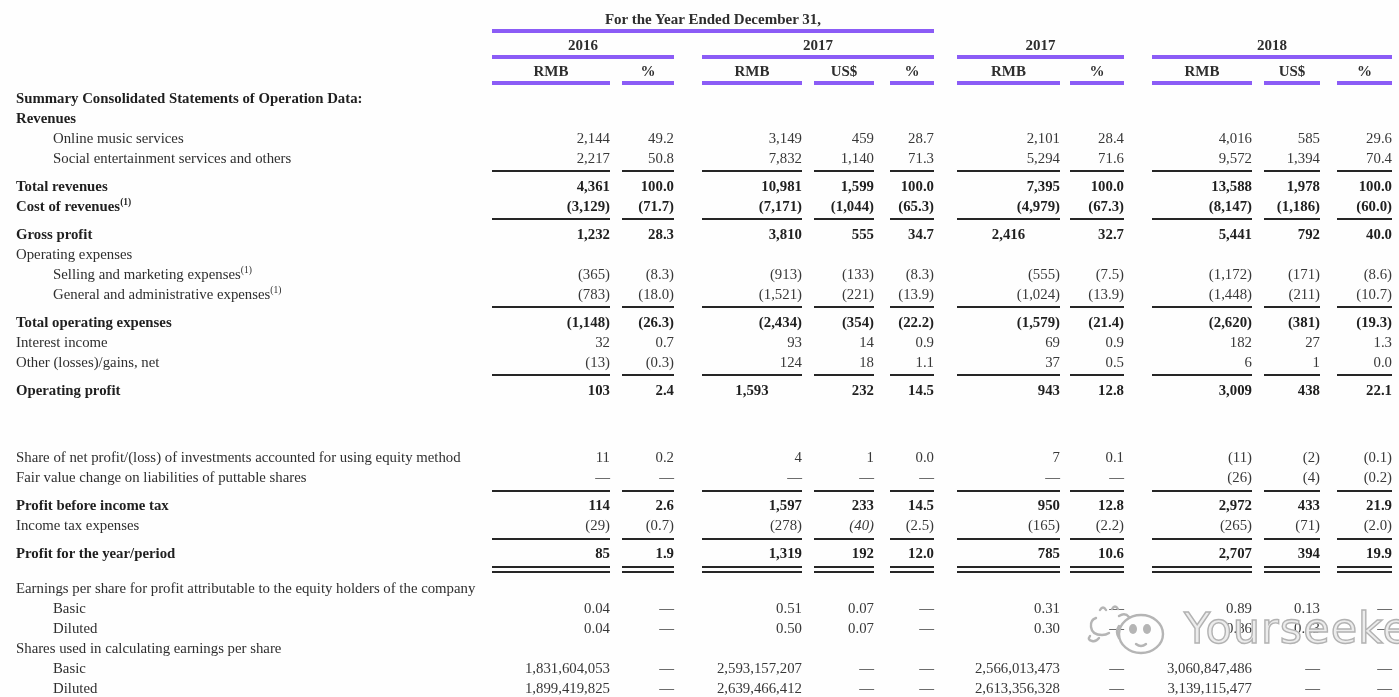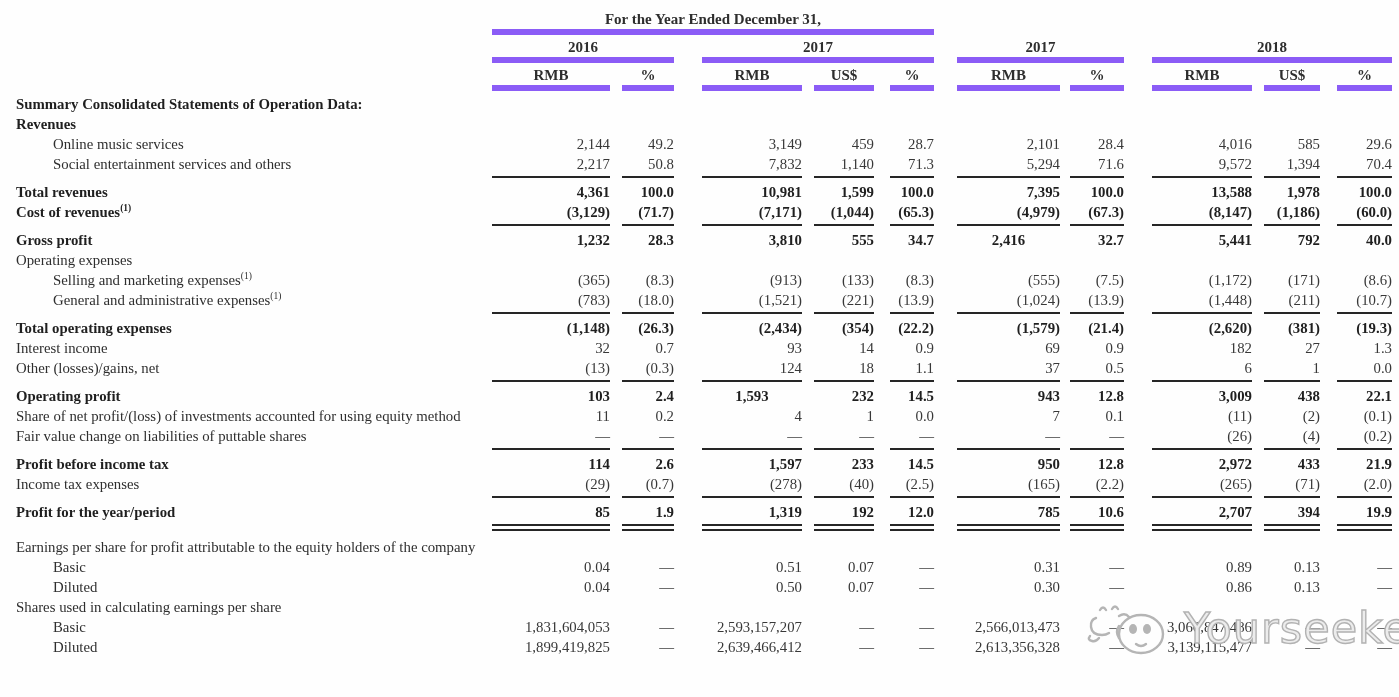--- a/index.html
+++ b/index.html
@@ -8,21 +8,21 @@
     background:#fefefe; position:relative; overflow:hidden;
     padding:10px 0 0 8px;
     font-family:"Liberation Serif","DejaVu Serif",serif;
     color:#2e2e2e;
   }
   .hrow, .row, .rrow { display:flex; align-items:flex-end; }
   .spacer { width:482px; flex:none; }
   .hcell {
     flex:none; text-align:center; font-weight:bold; font-size:15px;
     line-height:18px; padding-bottom:1px; box-sizing:content-box;
-    border-bottom:6px solid #8b5cf6; white-space:nowrap;
+    border-bottom:4px solid #8b5cf6; white-space:nowrap;
   }
   .hrow { margin-bottom:3px; }
   .notecell {
     flex:none; text-align:center; font-weight:bold; font-size:14.5px;
     line-height:18px; white-space:nowrap;
   }
   .row { min-height:20px; }
   .label {
     width:482px; flex:none; font-size:14.8px; line-height:19.5px;
     padding-left:30px; text-indent:-22px; box-sizing:border-box;
@@ -289,21 +289,21 @@
         <div class="label"><span>Share of net profit/(loss) of investments accounted for using equity method</span></div>
         <div class="cell" style="width: 118px; margin-left: 2px;">11</div>
         <div class="cell" style="width: 52px; margin-left: 12px;">0.2</div>
         <div class="cell" style="width: 100px; margin-left: 28px;">4</div>
         <div class="cell" style="width: 60px; margin-left: 12px;">1</div>
         <div class="cell" style="width: 44px; margin-left: 16px;">0.0</div>
         <div class="cell" style="width: 103px; margin-left: 23px;">7</div>
         <div class="cell" style="width: 54px; margin-left: 10px;">0.1</div>
         <div class="cell" style="width: 100px; margin-left: 28px;">(11)</div>
         <div class="cell" style="width: 56px; margin-left: 12px;">(2)</div>
-        <div class="cell" style="width: 55px; margin-left: 17px;">(0.1)</div>
+        <div class="cell" style="width: 55px; margin-left: 17px; margin-top: 48px;">(0.1)</div>
       </div>
       <div class="row">
         <div class="label"><span>Fair value change on liabilities of puttable shares</span></div>
         <div class="cell" style="width: 118px; margin-left: 2px;">—</div>
         <div class="cell" style="width: 52px; margin-left: 12px;">—</div>
         <div class="cell" style="width: 100px; margin-left: 28px;">—</div>
         <div class="cell" style="width: 60px; margin-left: 12px;">—</div>
         <div class="cell" style="width: 44px; margin-left: 16px;">—</div>
         <div class="cell" style="width: 103px; margin-left: 23px;">—</div>
         <div class="cell" style="width: 54px; margin-left: 10px;">—</div>
@@ -335,21 +335,21 @@
         <div class="cell" style="width: 54px; margin-left: 10px;">12.8</div>
         <div class="cell" style="width: 100px; margin-left: 28px;">2,972</div>
         <div class="cell" style="width: 56px; margin-left: 12px;">433</div>
         <div class="cell" style="width: 55px; margin-left: 17px;">21.9</div>
       </div>
       <div class="row">
         <div class="label"><span>Income tax expenses</span></div>
         <div class="cell" style="width: 118px; margin-left: 2px;">(29)</div>
         <div class="cell" style="width: 52px; margin-left: 12px;">(0.7)</div>
         <div class="cell" style="width: 100px; margin-left: 28px;">(278)</div>
-        <div class="cell" style="width: 60px; margin-left: 12px;">(40)</div>
+        <div class="cell" style="width: 60px; margin-left: 12px; font-style: italic;">(40)</div>
         <div class="cell" style="width: 44px; margin-left: 16px;">(2.5)</div>
         <div class="cell" style="width: 103px; margin-left: 23px;">(165)</div>
         <div class="cell" style="width: 54px; margin-left: 10px;">(2.2)</div>
         <div class="cell" style="width: 100px; margin-left: 28px;">(265)</div>
         <div class="cell" style="width: 56px; margin-left: 12px;">(71)</div>
         <div class="cell" style="width: 55px; margin-left: 17px;">(2.0)</div>
       </div>
       <div class="rrow">
         <div class="spacer"></div>
         <div class="rcell" style="width: 118px; margin-left: 2px;"></div>

